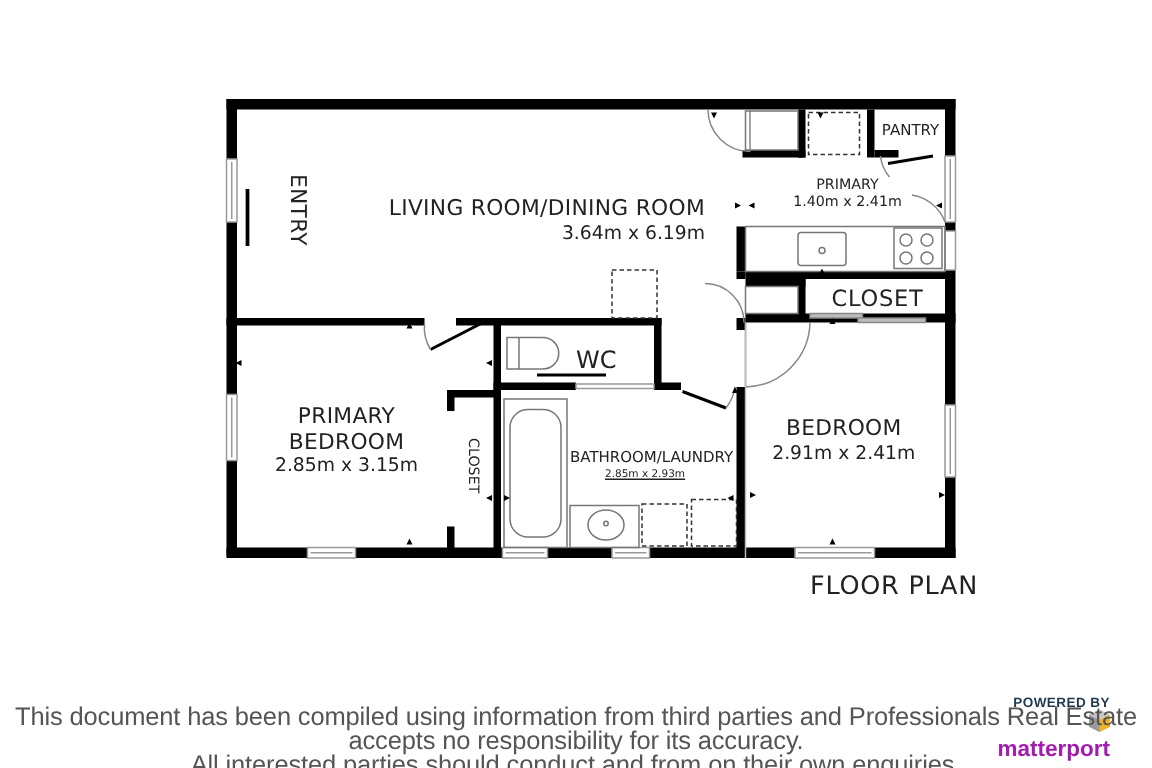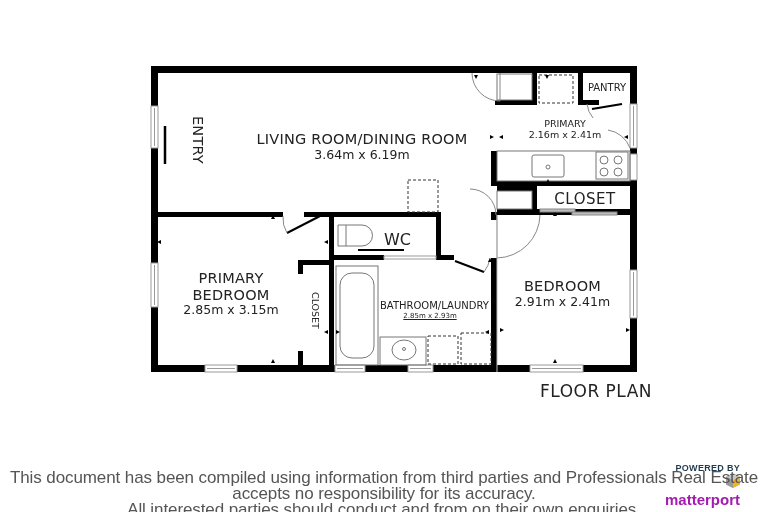--- a/index.html
+++ b/index.html
@@ -184,28 +184,28 @@
     <polygon points="489,330 489,334 485,332"></polygon>
     <polygon points="500,328 500,332 504,330"></polygon>
     <polygon points="626,328 626,332 630,330"></polygon>
     <polygon points="553,216 557,216 555,212"></polygon>
     <polygon points="553,363 557,363 555,359"></polygon>
   </g>
 </svg>
 
 <div class="lbl room-name vert" style="left:189px; top:116px;">ENTRY</div>
 
-<div class="lbl" style="left:242px; top:131px; width:240px;">
+<div class="lbl" style="left:230px; top:131px; width:240px;text-align:right;">
   <div class="room-name">LIVING ROOM/DINING ROOM</div>
   <div class="room-dim">3.64m x 6.19m</div>
 </div>
 
 <div class="lbl" style="left:510px; top:119px; width:110px;">
   <div class="small-name">PRIMARY</div>
-  <div class="small-name">2.16m x 2.41m</div>
+  <div class="small-name">1.40m x 2.41m</div>
 </div>
 
 <div class="lbl tiny-name" style="left:586px; top:82px; width:42px;">PANTRY</div>
 
 <div class="lbl closet-big" style="left:540px; top:191px; width:90px;">CLOSET</div>
 
 <div class="lbl small-name" style="left:384px; top:231px; font-size:16px;">WC</div>
 
 <div class="lbl" style="left:166px; top:270px; width:130px;">
   <div class="room-name">PRIMARY</div>

